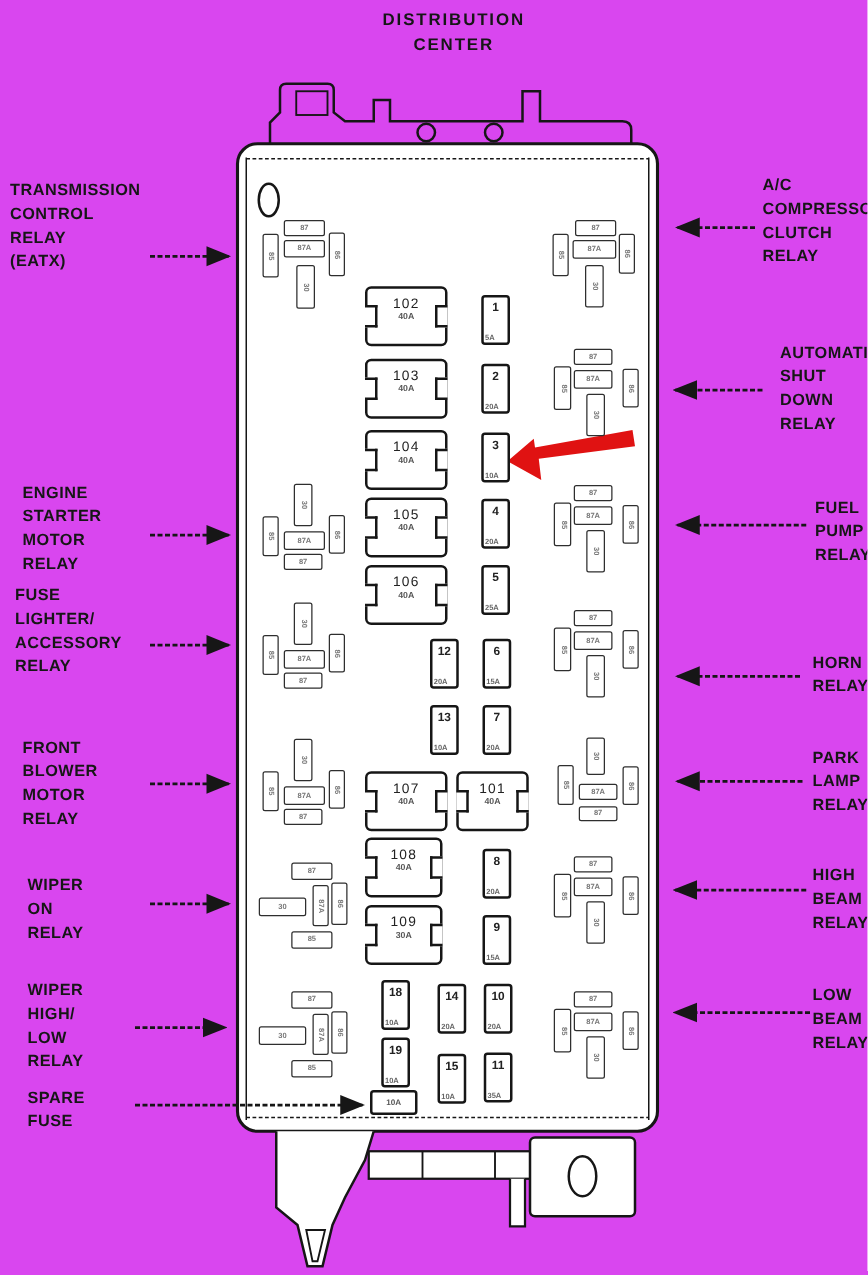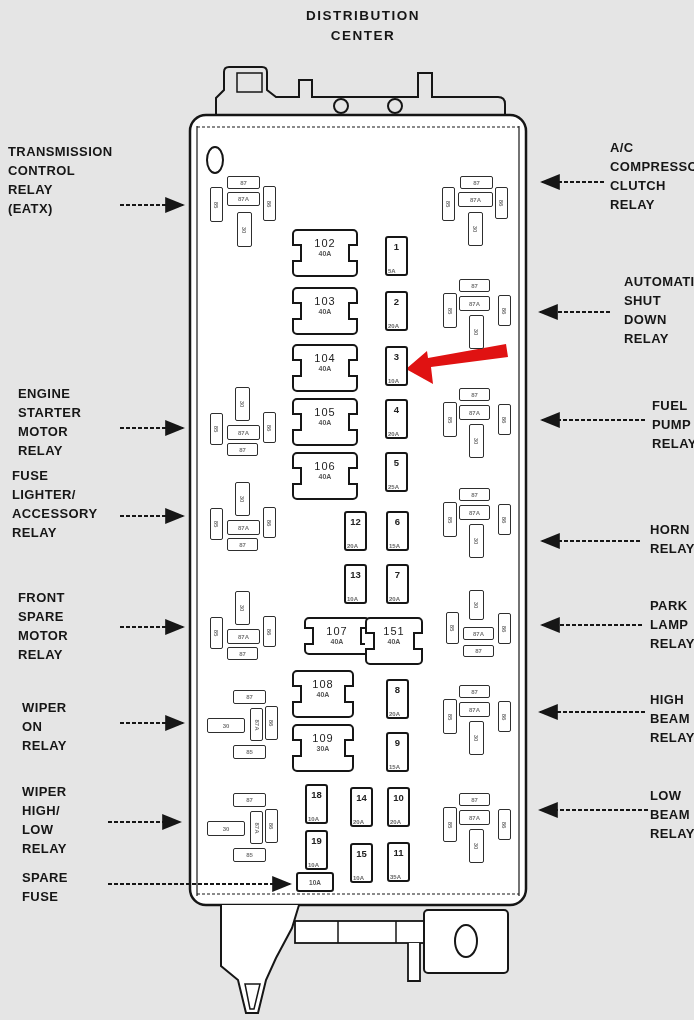--- a/index.html
+++ b/index.html
@@ -1,16 +1,16 @@
 <!DOCTYPE html>
 <html><head>
 <meta charset="utf-8">
 <style>
   html,body{margin:0;padding:0;background:#fff;}
-  #stage{position:relative;width:694px;height:1020px;background:#e5e5e5;
+  #stage{position:relative;width:694px;height:1020px;background:#d946ef;
          font-family:"Liberation Sans",sans-serif;overflow:hidden;}
   #outline-svg{position:absolute;left:0;top:0;}
   .lbl{position:absolute;font-weight:bold;font-size:13px;line-height:19px;
        letter-spacing:.4px;color:#161616;white-space:pre-line;}
   .lbl.l{}
   .lbl.r{text-align:left;}
   #title{position:absolute;left:278px;top:6px;width:170px;text-align:center;
          font-weight:bold;font-size:13.5px;letter-spacing:1.5px;line-height:20px;color:#161616;}
   .maxi{position:absolute;border:2px solid #161616;border-radius:5px;background:#fff;text-align:center;box-sizing:border-box;}
   .maxi .mnum{display:block;margin-top:6px;font-size:11px;font-weight:normal;color:#222;letter-spacing:1px;}
@@ -93,21 +93,21 @@
 (EATX)</div>
   <div class="lbl l" style="left:18px;top:384px;width:88px">ENGINE
 STARTER
 MOTOR
 RELAY</div>
   <div class="lbl l" style="left:12px;top:466px;width:94px">FUSE
 LIGHTER/
 ACCESSORY
 RELAY</div>
   <div class="lbl l" style="left:18px;top:588px;width:88px">FRONT
-SPARE
+BLOWER
 MOTOR
 RELAY</div>
   <div class="lbl l" style="left:22px;top:698px;width:80px">WIPER
 ON
 RELAY</div>
   <div class="lbl l" style="left:22px;top:782px;width:80px">WIPER
 HIGH/
 LOW
 RELAY</div>
   <div class="lbl l" style="left:22px;top:868px;width:80px">SPARE
@@ -160,30 +160,30 @@
         <span class="notch-r"></span>
         <span class="mnum">105</span>
         <span class="mamp">40A</span>
       </div>
       <div class="maxi" style="left: 292px; top: 452px; width: 66px; height: 48px;">
         <span class="notch-l"></span>
         <span class="notch-r"></span>
         <span class="mnum">106</span>
         <span class="mamp">40A</span>
       </div>
-      <div class="maxi" style="left: 304px; top: 617px; width: 66px; height: 38px;">
+      <div class="maxi" style="left: 292px; top: 617px; width: 66px; height: 48px;">
         <span class="notch-l"></span>
         <span class="notch-r"></span>
         <span class="mnum">107</span>
         <span class="mamp">40A</span>
       </div>
       <div class="maxi" style="left: 365px; top: 617px; width: 58px; height: 48px;">
         <span class="notch-l"></span>
         <span class="notch-r"></span>
-        <span class="mnum">151</span>
+        <span class="mnum">101</span>
         <span class="mamp">40A</span>
       </div>
       <div class="maxi" style="left: 292px; top: 670px; width: 62px; height: 48px;">
         <span class="notch-l"></span>
         <span class="notch-r"></span>
         <span class="mnum">108</span>
         <span class="mamp">40A</span>
       </div>
       <div class="maxi" style="left: 292px; top: 724px; width: 62px; height: 48px;">
         <span class="notch-l"></span>

